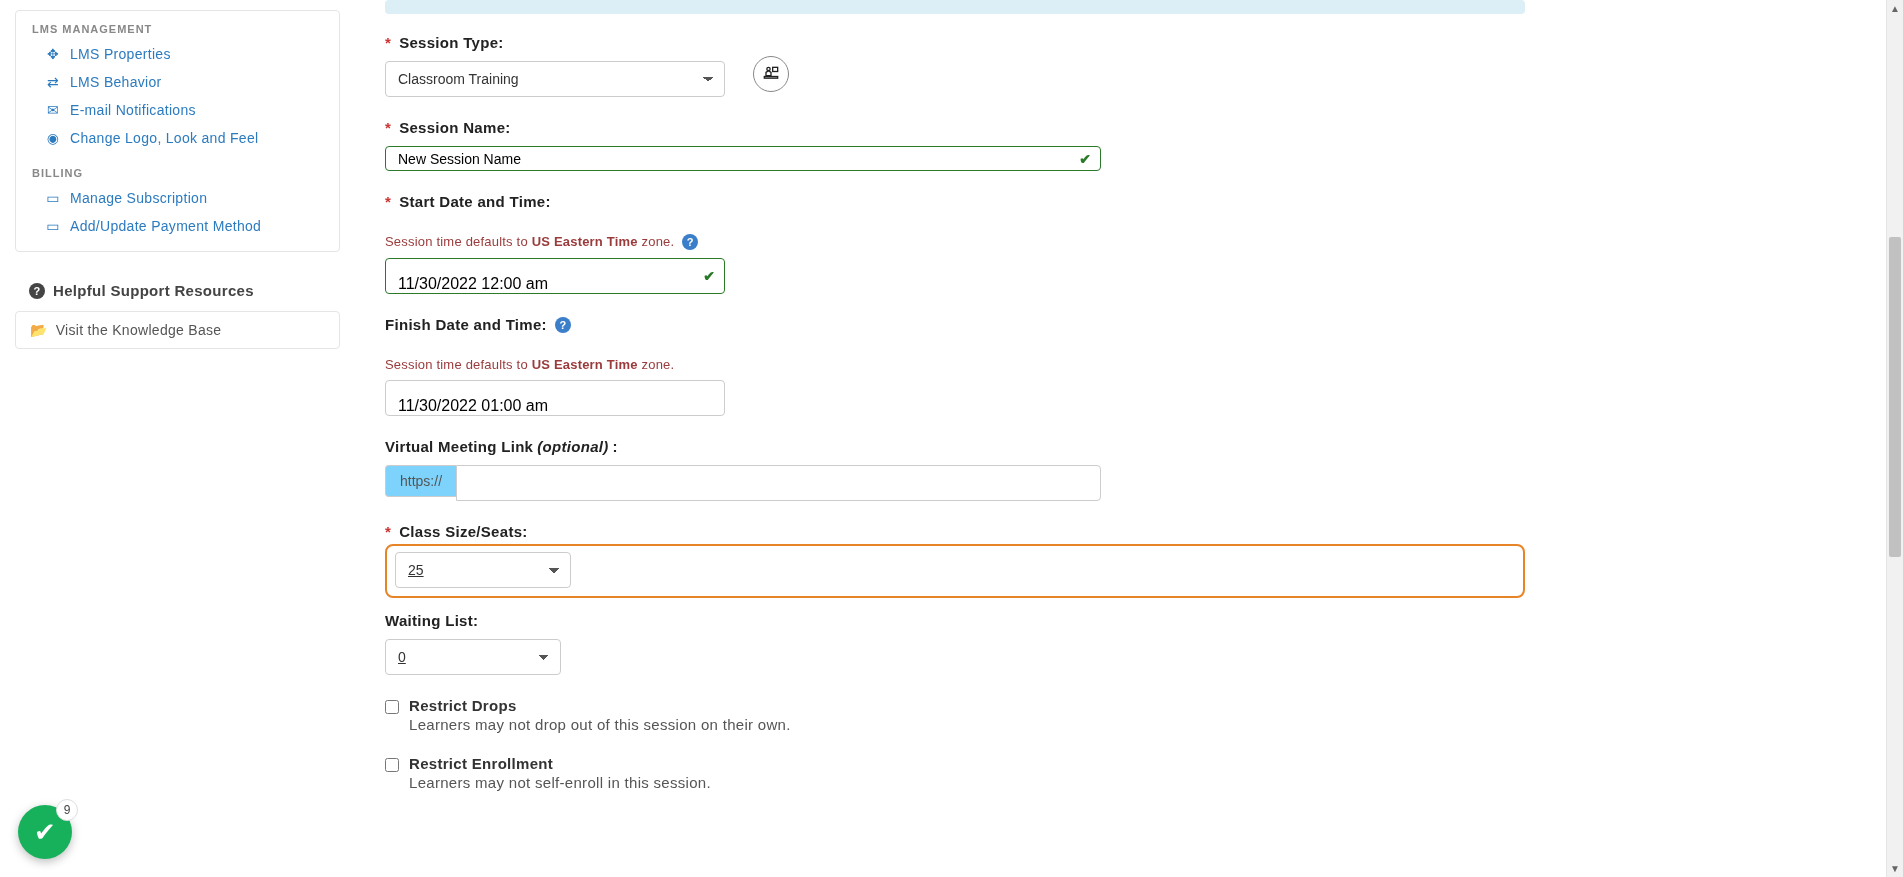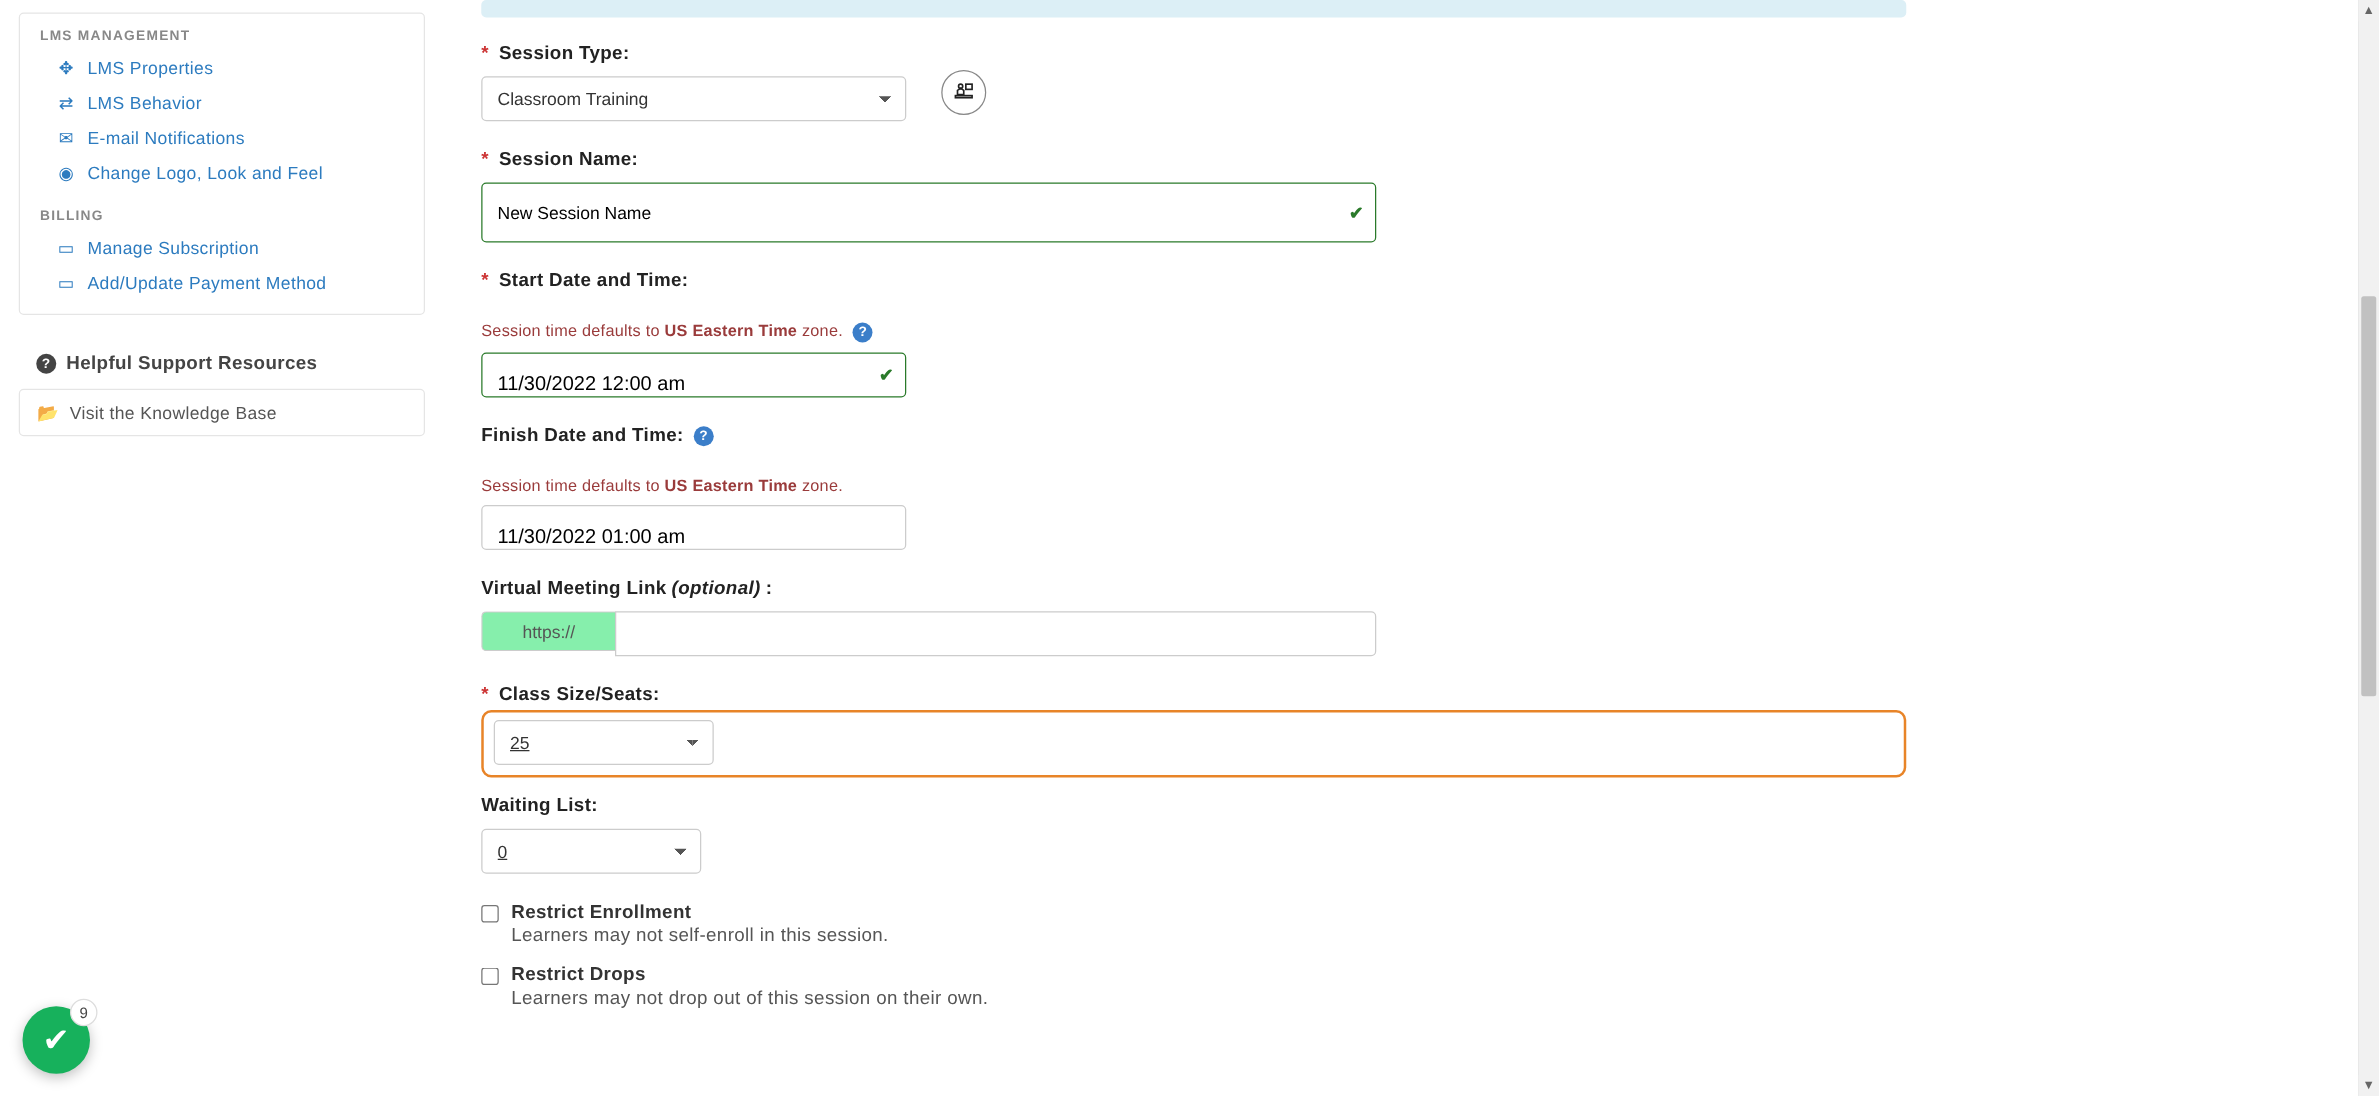--- a/index.html
+++ b/index.html
@@ -27,30 +27,30 @@
 .optional-tag { font-style: italic; font-weight: 700; }
 
 .select, .text-input, .date-input { border: 1px solid #ccc; border-radius: 4px; height: 36px; padding: 0 28px 0 12px; font-size: 14px; color: #333; background: #fff; margin-top: 10px; appearance: none; -webkit-appearance:none; }
 .select { background-image: linear-gradient(45deg, transparent 50%, #555 50%), linear-gradient(135deg, #555 50%, transparent 50%); background-position: calc(100% - 16px) 15px, calc(100% - 11px) 15px; background-size: 5px 5px, 5px 5px; background-repeat: no-repeat; }
 
 .row-flex { display: flex; align-items: center; gap: 28px; }
 .select-session { width: 340px; }
 .icon-chip { width: 36px; height: 36px; border: 1px solid #888; border-radius: 50%; display:flex; align-items:center; justify-content:center; color:#222; }
 
 .text-input-full { width: 716px; position: relative; }
-.text-input-full input { width: 100%; border: 1px solid #2a7a2a; border-radius: 4px; height: 48px; padding: 0 36px 0 12px; font-size: 14px; outline:none; }
+.text-input-full input { width: 100%; border: 1px solid #2a7a2a; border-radius: 4px; height: 25px; padding: 0 36px 0 12px; font-size: 14px; outline:none; }
 .valid-check { position: absolute; right: 10px; top: 50%; transform: translateY(-50%); color: #2a7a2a; font-weight: 700; }
 
 .date-input-wrap { width: 340px; position: relative; display:inline-block; }
 .date-input-wrap input { width: 100%; border: 1px solid #2a7a2a; border-radius: 4px; height: 36px; padding: 16px 36px 0 12px; font-size: 16px; outline:none; }
 .date-input-wrap.neutral input { border-color: #ccc; }
 .date-input-wrap .valid-check { right: 10px; }
 
 .url-input-wrap { display:flex; width: 716px; margin-top: 10px; }
-.url-prefix { border: 1px solid #ccc; border-right: none; border-radius: 4px 0 0 4px; background: #86efac; padding: 0 32px; display:flex; align-items:center; color:#555; height:32px; font-size:14px; }
+.url-prefix { border: 1px solid #ccc; border-right: none; border-radius: 4px 0 0 4px; background: #7dd3fc; padding: 0 14px; display:flex; align-items:center; color:#555; height:32px; font-size:14px; }
 .url-input { flex:1; border: 1px solid #ccc; border-radius: 0 4px 4px 0; height:36px; padding: 0 12px; outline:none; font-size:14px; }
 
 .select-small { width: 176px; text-decoration: underline; }
 
 .highlight-box { border: 2px solid #e88428; border-radius: 8px; padding: 6px 8px 8px 8px; margin-top: 4px; }
 
 .checkbox-row { display:flex; align-items:flex-start; gap:10px; margin-bottom: 2px; }
 .checkbox-row input { margin-top: 3px; width:14px; height:14px; }
 .chk-label { font-weight: 700; font-size: 15px; letter-spacing:.3px; }
 .chk-desc { color:#555; font-size: 15px; letter-spacing:.3px; margin-left: 24px; margin-top: 2px; }
@@ -205,34 +205,34 @@
 
     <div class="form-group">
       <div class="form-label">
         <span>Waiting List:</span>
       </div>
       <select class="select select-small">
         <option>0</option>
       </select>
     </div>
 
+    <div class="form-group">
+      <div class="checkbox-row">
+        <input type="checkbox" style="">
+        <span class="chk-label">Restrict Drops</span>
+      </div>
+      <div class="chk-desc">Learners may not drop out of this session on their own.</div>
+    </div>
+
     <div class="form-group" style="margin-bottom:14px;">
       <div class="checkbox-row">
         <input type="checkbox" style="">
         <span class="chk-label">Restrict Enrollment</span>
       </div>
       <div class="chk-desc">Learners may not self-enroll in this session.</div>
-    </div>
-
-    <div class="form-group">
-      <div class="checkbox-row">
-        <input type="checkbox" style="">
-        <span class="chk-label">Restrict Drops</span>
-      </div>
-      <div class="chk-desc">Learners may not drop out of this session on their own.</div>
     </div>
 
   </main>
 </div>
 
 <div class="fake-scroll">
   <div class="arrow">▲</div>
   <div class="track">
     <div class="thumb"></div>
   </div>

